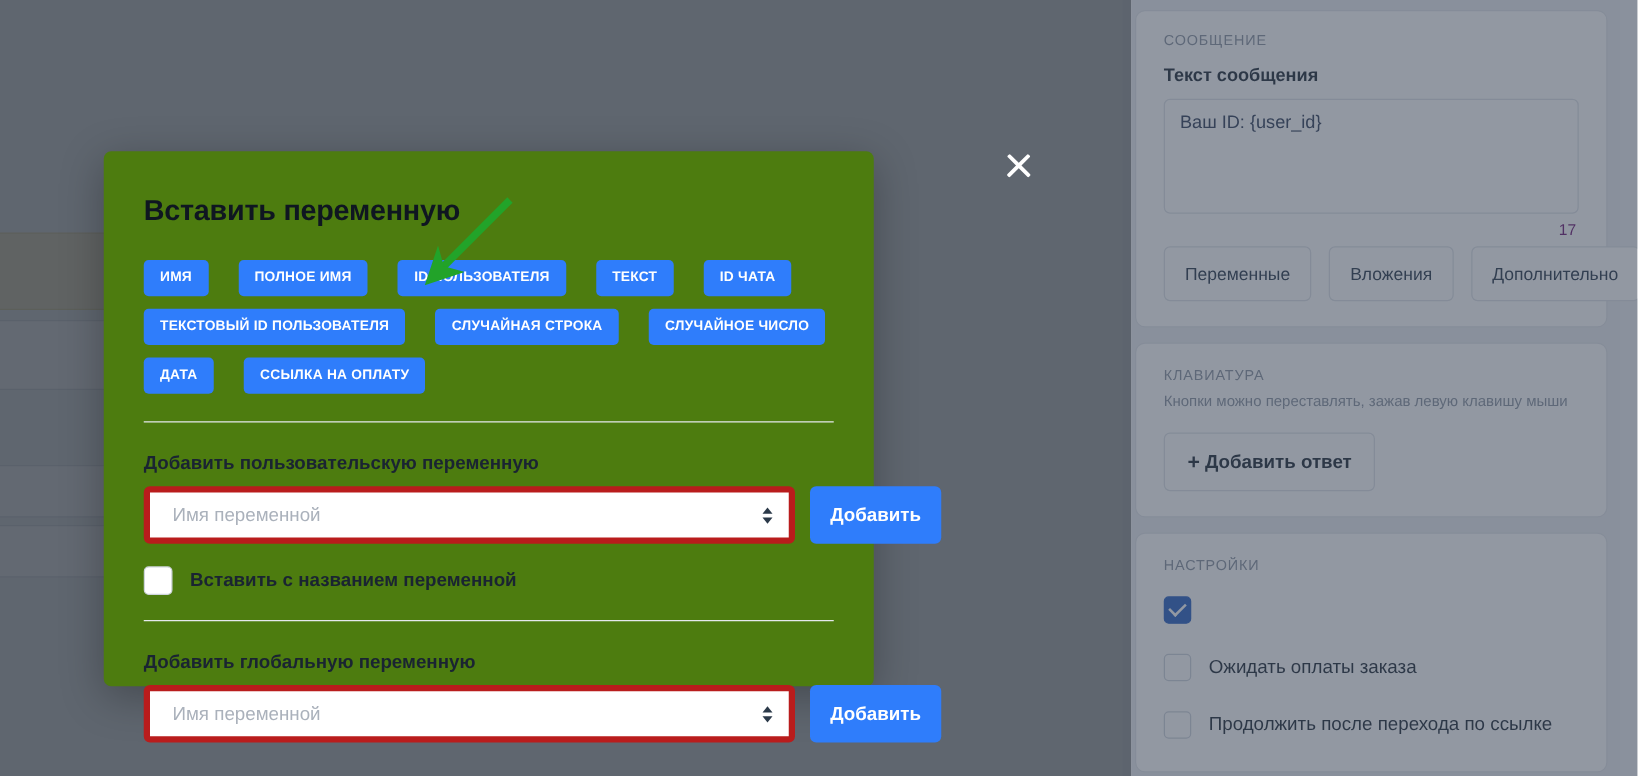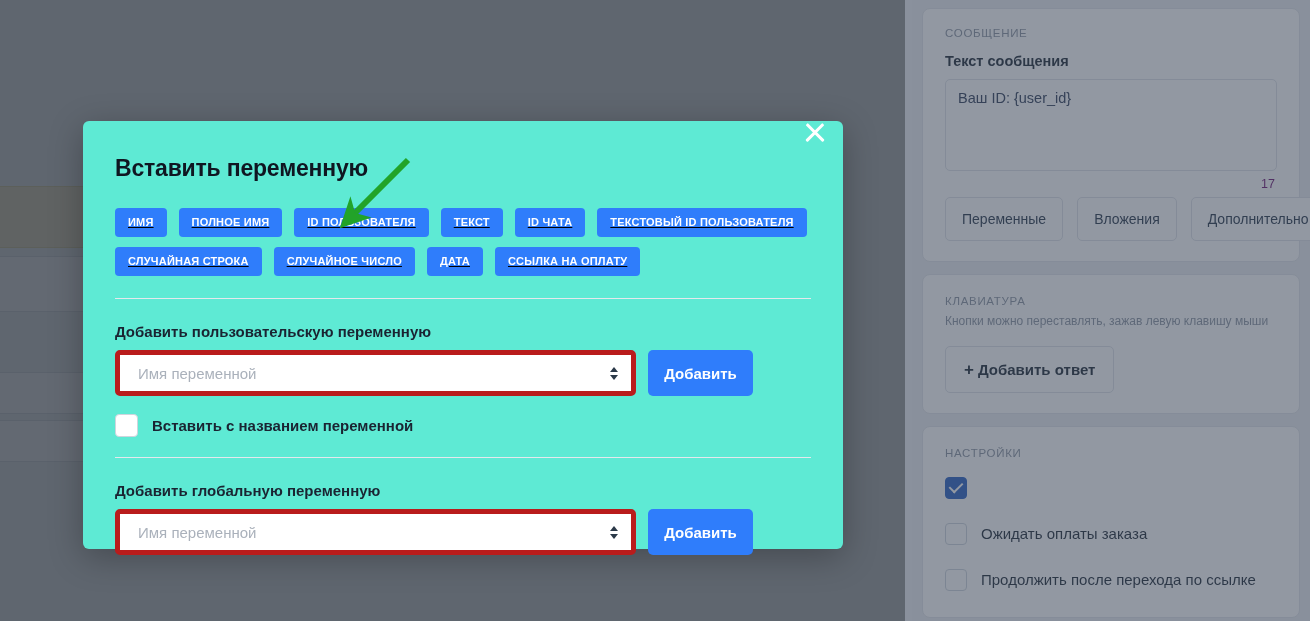--- a/index.html
+++ b/index.html
@@ -48,21 +48,21 @@
   }
   .bg-card.yellow {
     background: #f4eccd;
     border-color: #e8dcae;
   }
   .bg-card .ln { white-space: nowrap; overflow: hidden; }
 
   
   .bg-right {
     position: absolute;
-    right: 0; top: 0;
+    right: 14px; top: 0;
     width: 398px; height: 621px;
     background: #eceef1;
     padding: 0;
   }
   .panel {
     background: #ffffff;
     border: 1px solid #e2e5ea;
     border-radius: 8px;
     margin: 8px 10px 12px 10px;
     padding: 18px 22px 20px 22px;
@@ -175,41 +175,40 @@
     left: 905px; top: 0;
     width: 405px; height: 621px;
     background: rgba(56, 68, 86, 0.55);
     z-index: 20;
   }
 
   
   .modal {
     position: absolute;
     left: 83px; top: 121px;
-    width: 760px; height: 428px;
-    background: #5eead4;
+    width: 616px; height: 428px;
+    background: #4d7c0f;
     border-radius: 6px;
     box-shadow: 0 8px 34px rgba(0,0,0,0.28);
     z-index: 40;
     padding: 34px 32px 0 32px;
   }
   .modal-title {
     font-size: 23px;
     font-weight: 700;
     color: #0f1621;
     letter-spacing: -0.2px;
     margin-bottom: 26px;
   }
 
   .chip-wrap {
     display: flex;
     flex-wrap: wrap;
-    gap: 10px 12px;
+    gap: 10px 24px;
     margin-bottom: 22px;
-    text-decoration: underline;
   }
   .chip {
     background: #2f7dfb;
     color: #ffffff;
     border: none;
     border-radius: 4px;
     font-family: inherit;
     font-size: 11px;
     font-weight: 700;
     letter-spacing: 0.2px;

